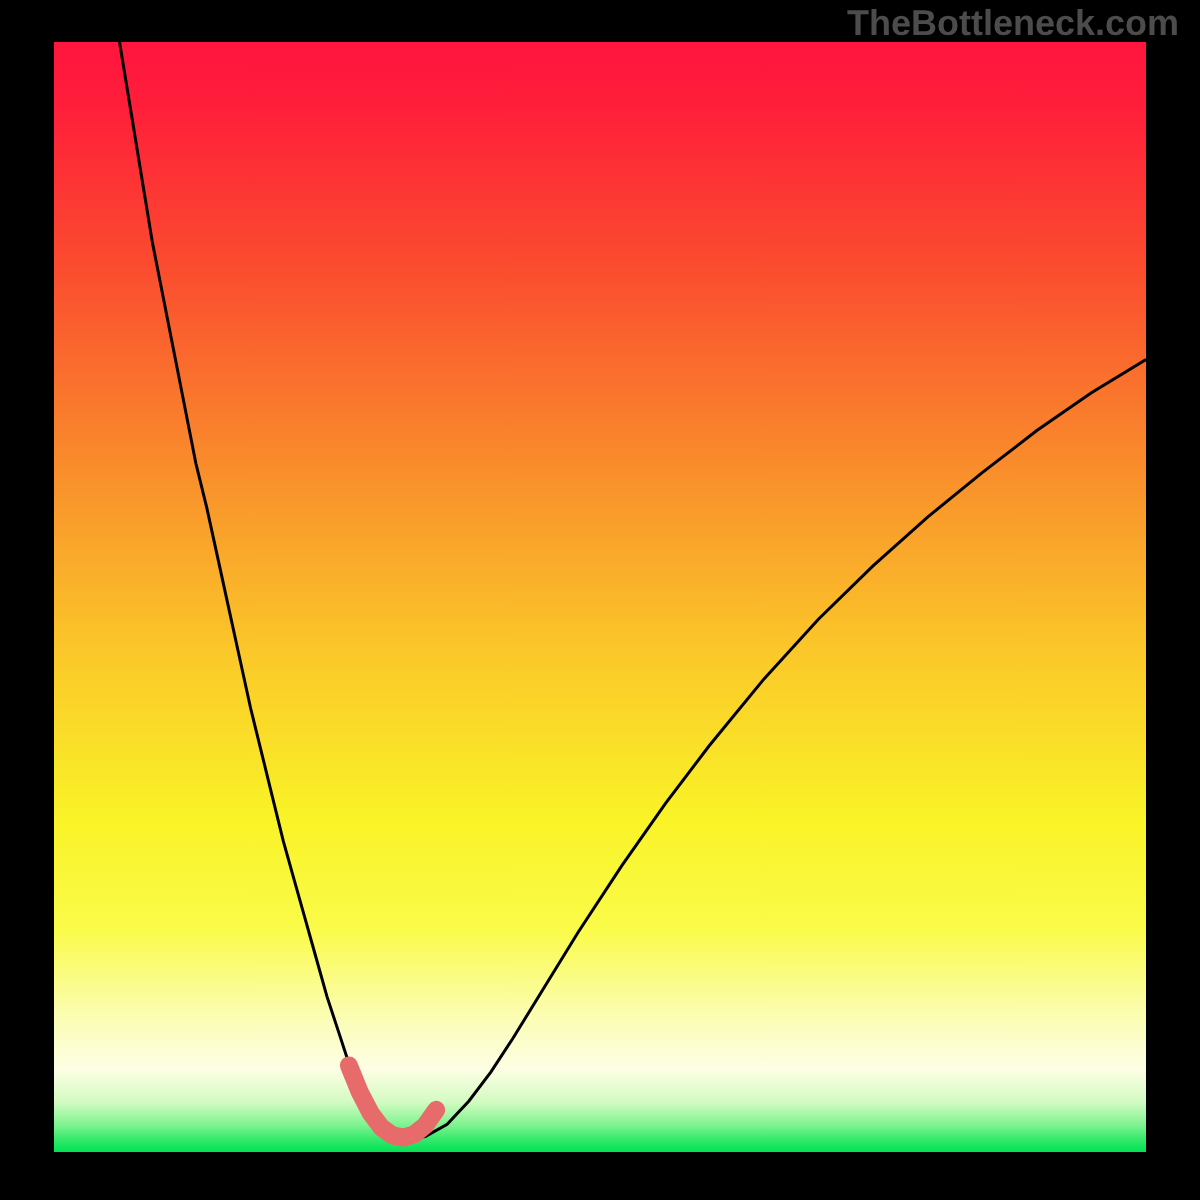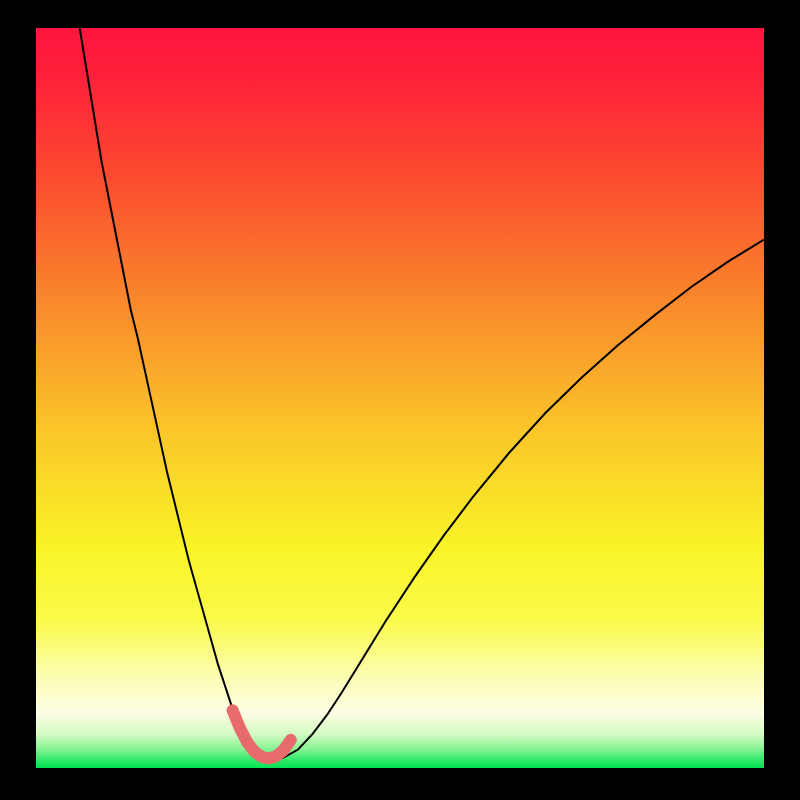--- a/index.html
+++ b/index.html
@@ -34,20 +34,21 @@
     width: 728px;
     height: 740px;
   }
   svg {
     display: block;
   }
 </style>
 </head>
 <body>
 <div class="outer">
+  <div class="watermark">TheBottleneck.com</div>
   <div class="plot">
     <svg id="chart-svg" width="728" height="740" viewBox="0 0 728 740">
         <defs>
           <linearGradient id="bg-grad" x1="0" y1="0" x2="0" y2="1">
             <stop offset="0%" stop-color="#ff153e"></stop>
             <stop offset="6%" stop-color="#ff1f3a"></stop>
             <stop offset="20%" stop-color="#fb4b2f"></stop>
             <stop offset="40%" stop-color="#f9932b"></stop>
             <stop offset="55.00000000000001%" stop-color="#fbc829"></stop>
             <stop offset="70%" stop-color="#f9f327"></stop>

